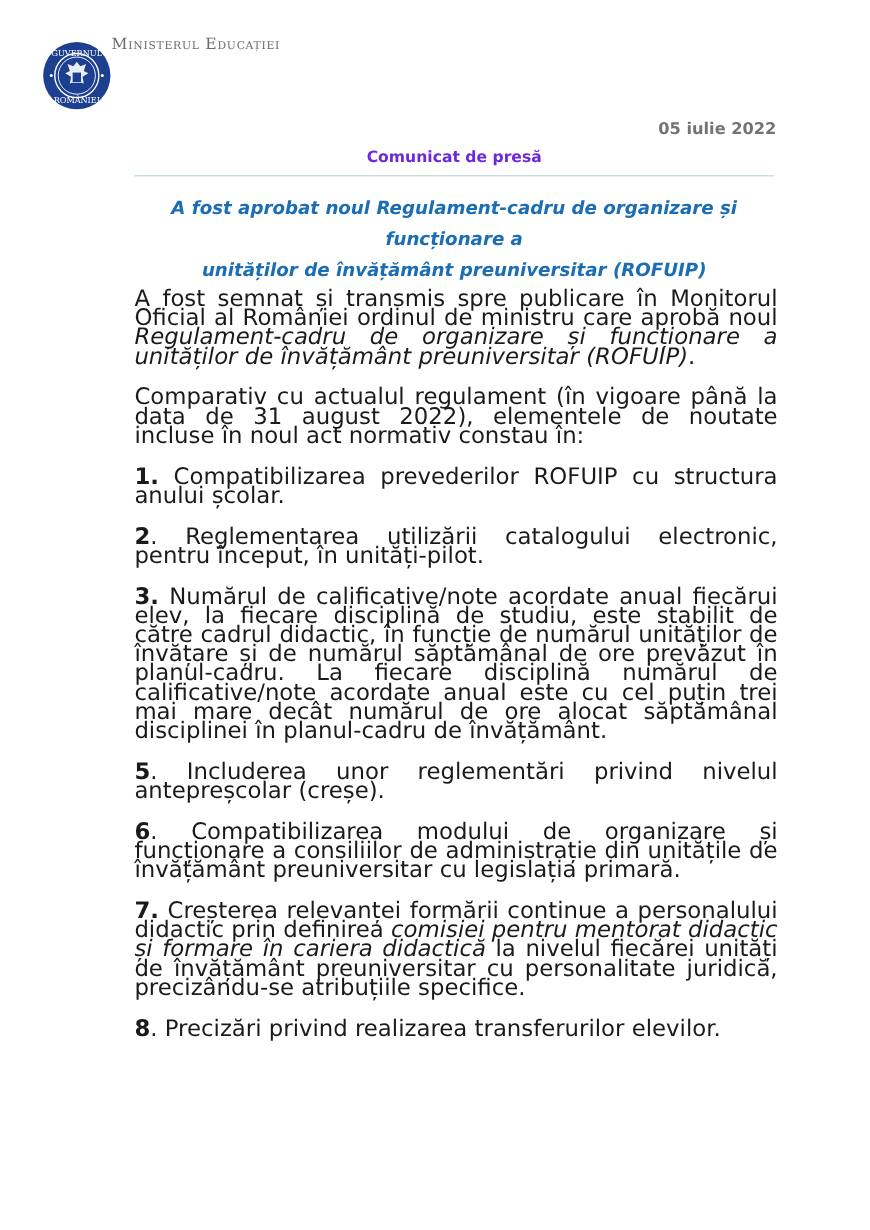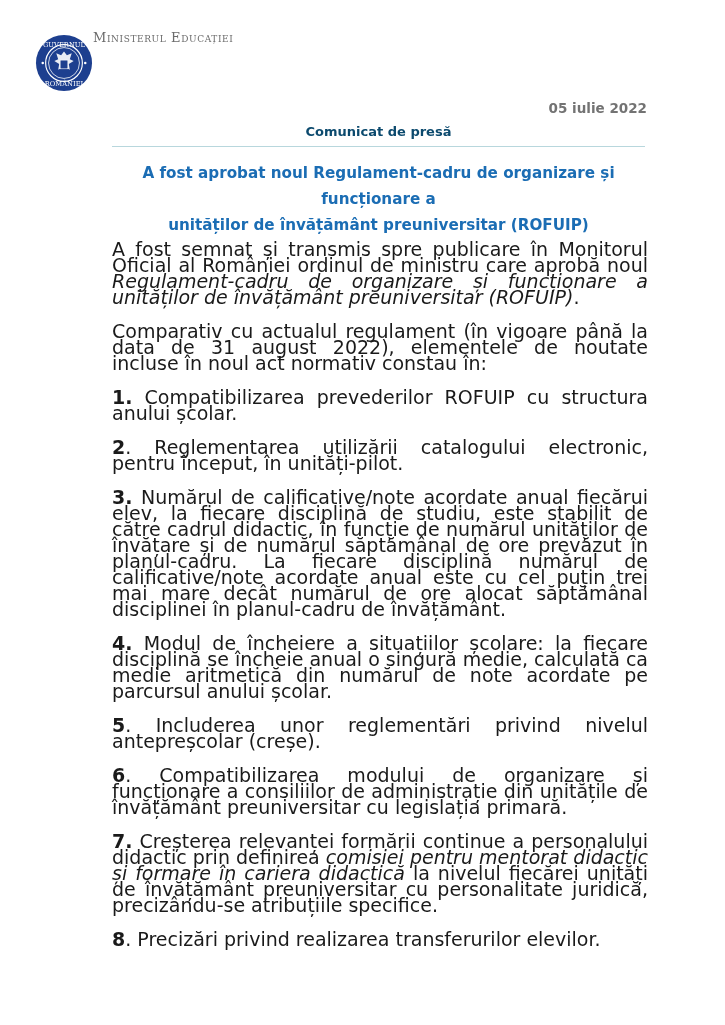--- a/index.html
+++ b/index.html
@@ -4,25 +4,25 @@
   <style>
     html, body { margin: 0; padding: 0; background: #ffffff; }
     body { width: 725px; height: 1025px; position: relative; overflow: hidden;
       font-family: "DejaVu Sans", sans-serif; color: #1a1a1a; }
     .header { position: absolute; left: 35px; top: 34px; display: flex; }
     .logo { width: 58px; height: 58px; }
     .ministry { margin-top: -4px; font-family: "DejaVu Serif", serif; color: #6b6b6b;
       font-size: 13px; letter-spacing: 0.6px; font-variant: small-caps; }
     .date { position: absolute; right: 78px; top: 100px; color: #737373; font-weight: bold; font-size: 13.5px; }
     .pr { position: absolute; left: 112px; width: 533px; top: 124px; text-align: center;
-      color: #0c4a6e; font-weight: bold; font-size: 13px; }
+      color: #6d28d9; font-weight: bold; font-size: 13px; }
     .divider { position: absolute; left: 112px; top: 146px; width: 533px; height: 0;
       border-top: 1.5px solid #b8d7dd; }
     .title { position: absolute; left: 112px; width: 533px; top: 160px; text-align: center;
-      color: #1b6db4; font-weight: bold; font-size: 15.2px; line-height: 26px; }
+      color: #1b6db4; font-weight: bold; font-size: 15.2px; line-height: 26px; font-style: italic; }
     .body { position: absolute; left: 112px; width: 536px; top: 241px; font-size: 19px;
       line-height: 16px; text-align: justify; }
     .body p { margin: 0 0 18px 0; }
     .num { font-weight: bold; }
     em { font-style: italic; }
   </style>
 </head>
 <body>
 
 <div class="header">
@@ -51,18 +51,17 @@
 
 <div class="body">
   <p>
     <span>A fost semnat și transmis spre publicare în Monitorul Oficial al României ordinul de ministru care aprobă noul </span><em>Regulament-cadru de organizare și funcționare a unităților de învățământ preuniversitar (ROFUIP)</em><span>.</span>
   </p>
   <p>Comparativ cu actualul regulament (în vigoare până la data de 31 august 2022), elementele de noutate incluse în noul act normativ constau în:</p>
 
   <p><span class="num">1.</span> <span>Compatibilizarea prevederilor ROFUIP cu structura anului școlar.</span></p>
   <p><span class="num">2</span><span>. Reglementarea utilizării catalogului electronic, pentru început, în unități-pilot.</span></p>
   <p><span class="num">3.</span> <span>Numărul de calificative/note acordate anual fiecărui elev, la fiecare disciplină de studiu, este stabilit de către cadrul didactic, în funcție de numărul unităților de învățare și de numărul săptămânal de ore prevăzut în planul-cadru. La fiecare disciplină numărul de calificative/note acordate anual este cu cel puțin trei mai mare decât numărul de ore alocat săptămânal disciplinei în planul-cadru de învățământ.</span></p>
-  <p><span class="num">4.</span> <span>Modul de încheiere a situațiilor școlare: la fiecare disciplină se încheie anual o singură medie, calculată ca medie aritmetică din numărul de note acordate pe parcursul anului școlar.</span></p>
   <p><span class="num">5</span><span>. Includerea unor reglementări privind nivelul antepreșcolar (creșe).</span></p>
   <p><span class="num">6</span><span>. Compatibilizarea modului de organizare și funcționare a consiliilor de administrație din unitățile de învățământ preuniversitar cu legislația primară.</span></p>
   <p><span class="num">7.</span> <span>Creșterea relevanței formării continue a personalului didactic prin definirea </span><em>comisiei pentru mentorat didactic și formare în cariera didactică</em><span> la nivelul fiecărei unități de învățământ preuniversitar cu personalitate juridică, precizându-se atribuțiile specifice.</span></p>
   <p><span class="num">8</span><span>. Precizări privind realizarea transferurilor elevilor.</span></p>
 </div>
 
 </body></html>

